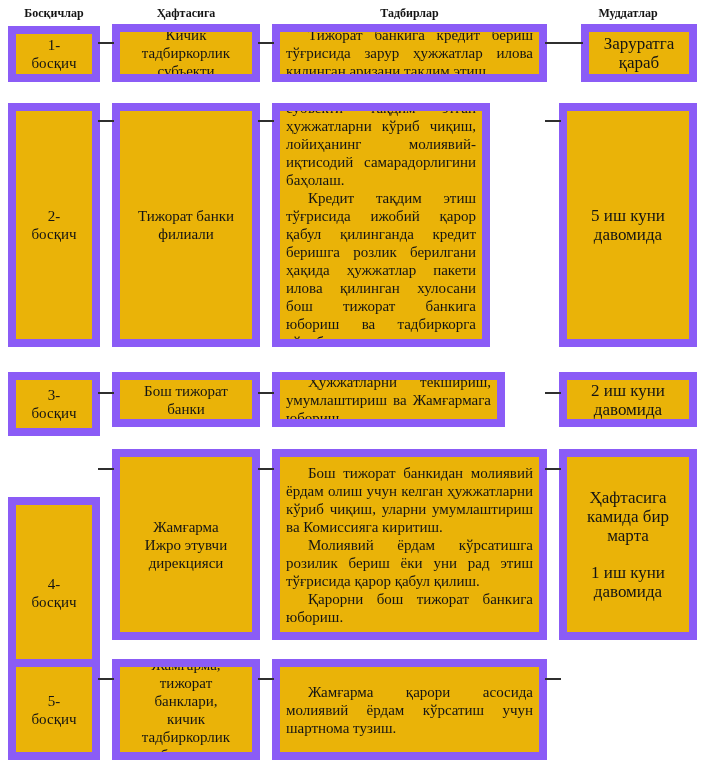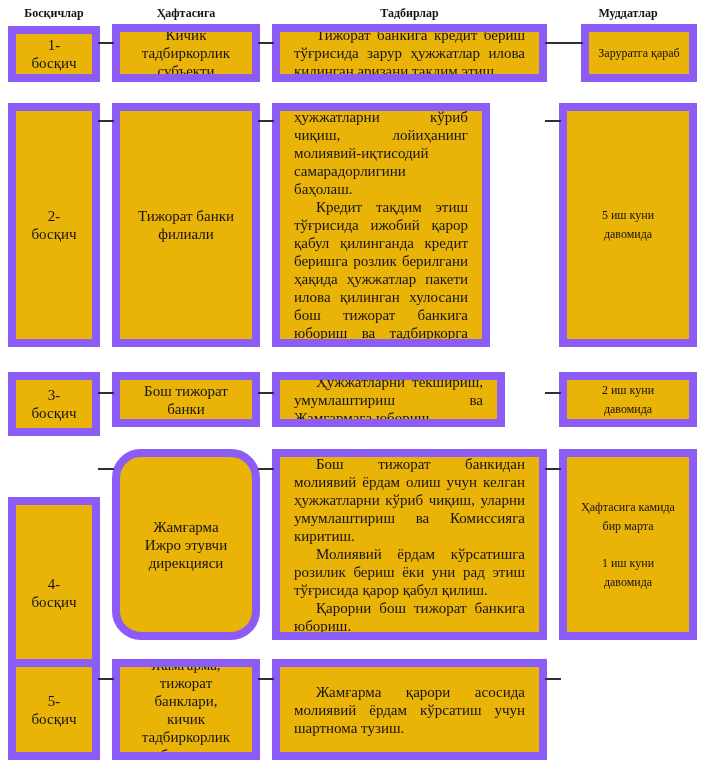--- a/index.html
+++ b/index.html
@@ -20,25 +20,25 @@
     position:absolute;box-sizing:border-box;
     border:8px solid #8b5cf6;background:#eab308;
     overflow:hidden;
   }
   .cellcenter{
     display:flex;align-items:center;justify-content:center;
     text-align:center;font-size:15px;line-height:18px;
   }
   .stage{padding:0 16px;font-family:Liberation Serif, serif;}
   .subject{padding:0 16px;}
-  .deadline{font-size:12px;line-height:19px;padding:0 12px;flex-direction:column;}
+  .deadline{font-size:17px;line-height:19px;padding:0 12px;flex-direction:column;}
   .deadline .dl2{margin-top:18px;}
   .acts{
     display:flex;flex-direction:column;justify-content:center;
-    font-size:15px;line-height:18px;padding:0 14px;
+    font-size:15px;line-height:18px;padding:0 6px;
   }
   .acts p{margin:0;text-align:justify;text-indent:22px;}
   .connector{position:absolute;height:2px;background:#2f2f2f;}
 </style>
 </head>
 <body>
 
 <div class="canvas">
 
   <div class="hdr" style="left:8px;width:92px;">Босқичлар</div>
@@ -77,21 +77,21 @@
     <p>Ҳужжатларни текшириш, умумлаштириш ва Жамғармага юбориш.</p>
   </div>
   <div class="box cellcenter deadline" style="left:559px;top:372px;width:138px;height:55px;">
     <div>2 иш куни давомида</div>
   </div>
   <div class="connector" style="left:98px;top:392px;width:16px;"></div>
   <div class="connector" style="left:258px;top:392px;width:16px;"></div>
   <div class="connector" style="left:545px;top:392px;width:16px;"></div>
 
   <div class="box cellcenter stage" style="left:8px;top:449px;width:92px;height:191px;margin-top:48px;">4-босқич</div>
-  <div class="box cellcenter subject" style="left:112px;top:449px;width:148px;height:191px;border-radius:29px;">Жамғарма Ижро этувчи дирекцияси</div>
+  <div class="box cellcenter subject" style="left:112px;top:449px;width:148px;height:191px;">Жамғарма Ижро этувчи дирекцияси</div>
   <div class="box acts" style="left:272px;top:449px;width:275px;height:191px;">
     <p>Бош тижорат банкидан молиявий ёрдам олиш учун келган ҳужжатларни кўриб чиқиш, уларни умумлаштириш ва Комиссияга киритиш.</p>
     <p>Молиявий ёрдам кўрсатишга розилик бериш ёки уни рад этиш тўғрисида қарор қабул қилиш.</p>
     <p>Қарорни бош тижорат банкига юбориш.</p>
   </div>
   <div class="box cellcenter deadline" style="left:559px;top:449px;width:138px;height:191px;">
     <div>Ҳафтасига камида бир марта</div>
     <div class="dl2">1 иш куни давомида</div>
   </div>
   <div class="connector" style="left:98px;top:468px;width:16px;"></div>

